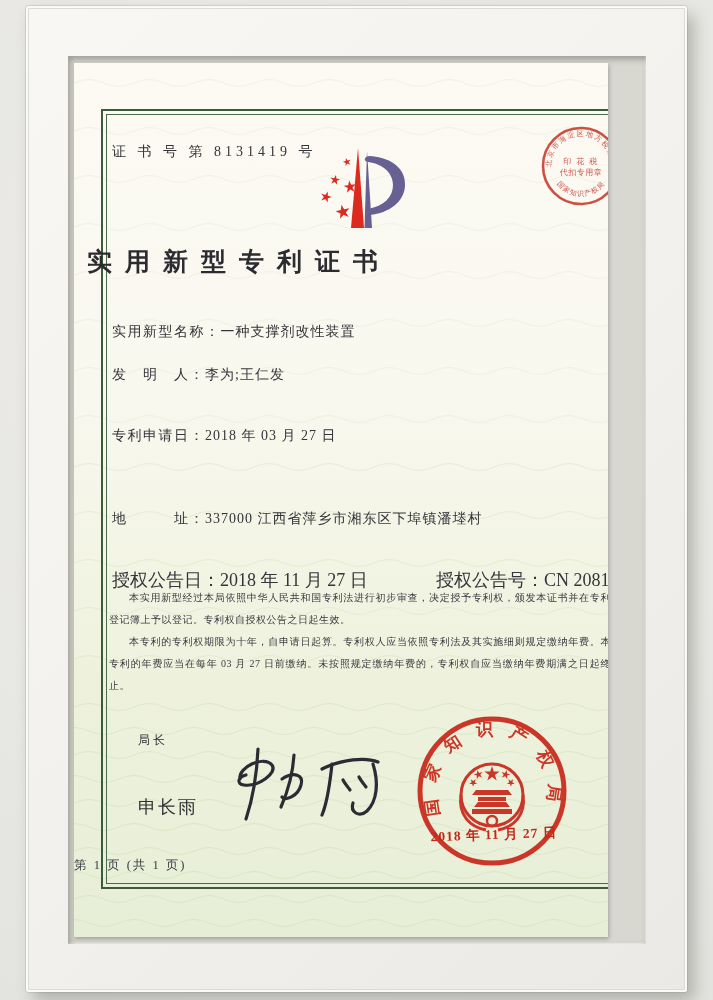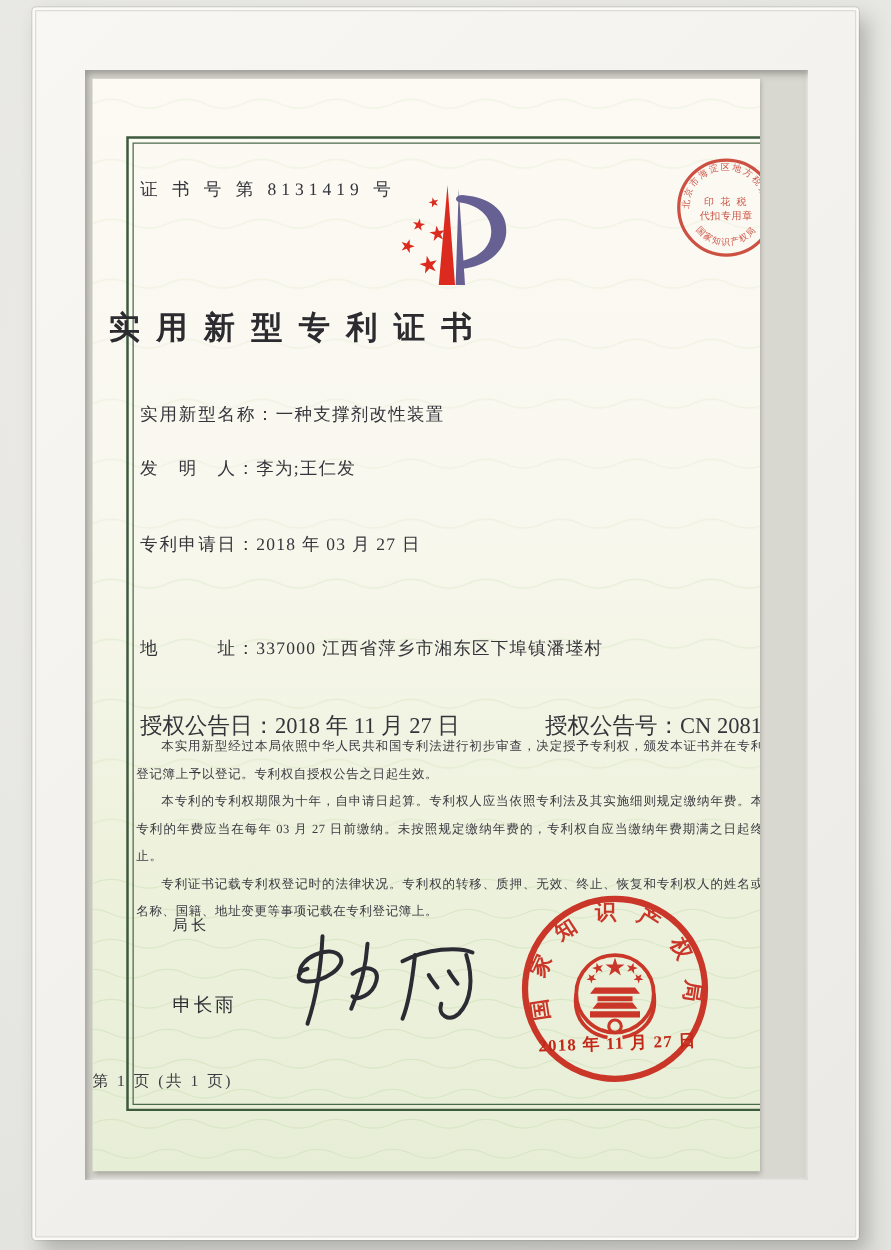--- a/index.html
+++ b/index.html
@@ -32,21 +32,21 @@
   .row{position:absolute;left:38px;font-size:14px;color:#34343a;white-space:nowrap;}
   .row .lbl{letter-spacing:1.5px;}
   .row .val{letter-spacing:1px;}
   .r0{top:260px}.r1{top:303px}.r2{top:339px}.r3{top:364px}.r4{top:413px}.r5{top:447px}
   .grant{position:absolute;top:485px;left:38px;width:500px;font-size:18px;color:#34343a;white-space:nowrap;margin-top:20px;}
   .grant .right{position:absolute;left:324px;top:0;}
   .paras{position:absolute;left:35px;top:524px;width:502px;font-size:10px;line-height:22px;
          color:#3a3a41;text-align:justify;}
   .paras p{margin:0;text-indent:2em;letter-spacing:.5px;}
   .sig-title{position:absolute;left:64px;top:669px;font-size:12px;letter-spacing:3px;color:#2f2f35;}
-  .sig-name{position:absolute;left:64px;top:732px;font-size:15px;letter-spacing:2px;color:#2f2f35;}
+  .sig-name{position:absolute;left:64px;top:732px;font-size:18px;letter-spacing:2px;color:#2f2f35;}
   .sig-hand{position:absolute;left:150px;top:670px;}
   .cnipa-seal{position:absolute;left:338px;top:648px;opacity:.92;}
   .seal-date{position:absolute;left:330px;top:763px;width:180px;text-align:center;
              font-size:13.5px;letter-spacing:1px;color:#c32718;transform:rotate(-2deg);font-weight:600;}
   .footer{position:absolute;left:0;top:794px;width:100%;text-align:left;
           font-size:12.5px;letter-spacing:2px;color:#3a3a41;}
 </style>
 </head>
 <body>
 
@@ -147,21 +147,20 @@
       <span class="lbl">地　　　址：</span><span class="val">337000 江西省萍乡市湘东区下埠镇潘堘村</span>
     </div>
     <div class="grant">
       <span>授权公告日：</span><span>2018 年 11 月 27 日</span>
       <span class="right"><span>授权公告号：</span><span>CN 208145980 U</span></span>
     </div>
 
     <div class="paras">
       <p>本实用新型经过本局依照中华人民共和国专利法进行初步审查，决定授予专利权，颁发本证书并在专利登记簿上予以登记。专利权自授权公告之日起生效。</p>
       <p>本专利的专利权期限为十年，自申请日起算。专利权人应当依照专利法及其实施细则规定缴纳年费。本专利的年费应当在每年 03 月 27 日前缴纳。未按照规定缴纳年费的，专利权自应当缴纳年费期满之日起终止。</p>
-      <p>专利证书记载专利权登记时的法律状况。专利权的转移、质押、无效、终止、恢复和专利权人的姓名或名称、国籍、地址变更等事项记载在专利登记簿上。</p>
     </div>
 
     <div class="sig-title">局长</div>
     <div class="sig-name">申长雨</div>
     <svg class="sig-hand" width="180" height="100" viewBox="0 0 180 100">
       <g stroke="#2b2b33" stroke-width="3.2" fill="none" stroke-linecap="round" stroke-linejoin="round">
         <path d="M34,16 C33,38 30,62 22,86"></path>
         <path d="M16,46 C14,34 40,22 48,32 C54,40 34,54 20,52 C12,51 14,44 22,42"></path>
         <path d="M70,22 C69,38 64,58 57,74"></path>
         <path d="M58,46 C70,38 80,42 77,52 C74,63 62,68 58,64"></path>

